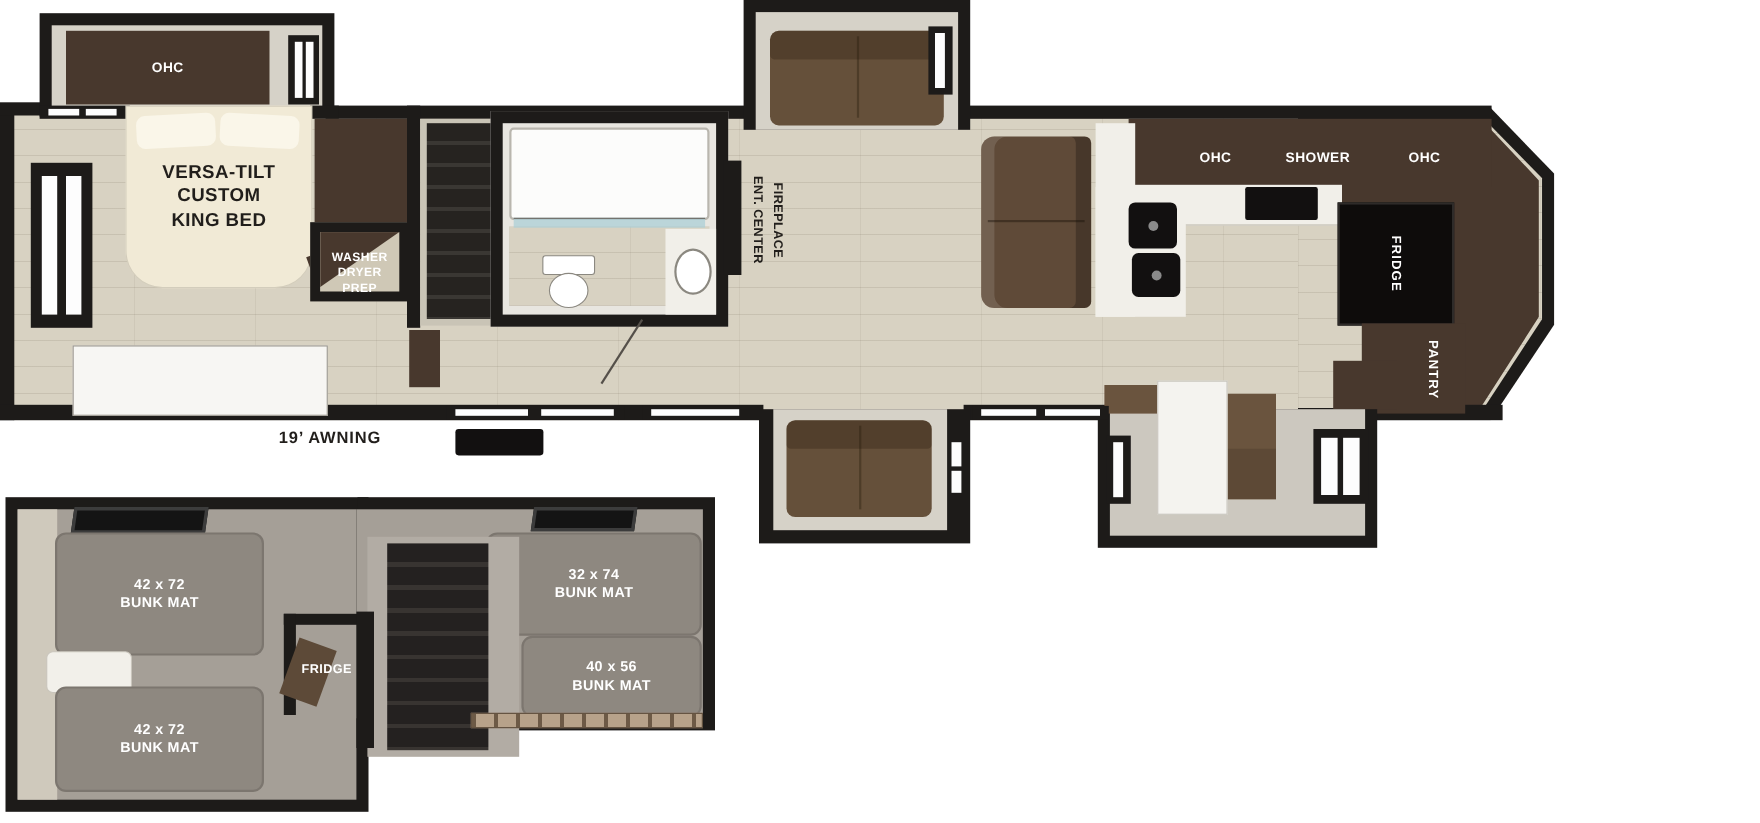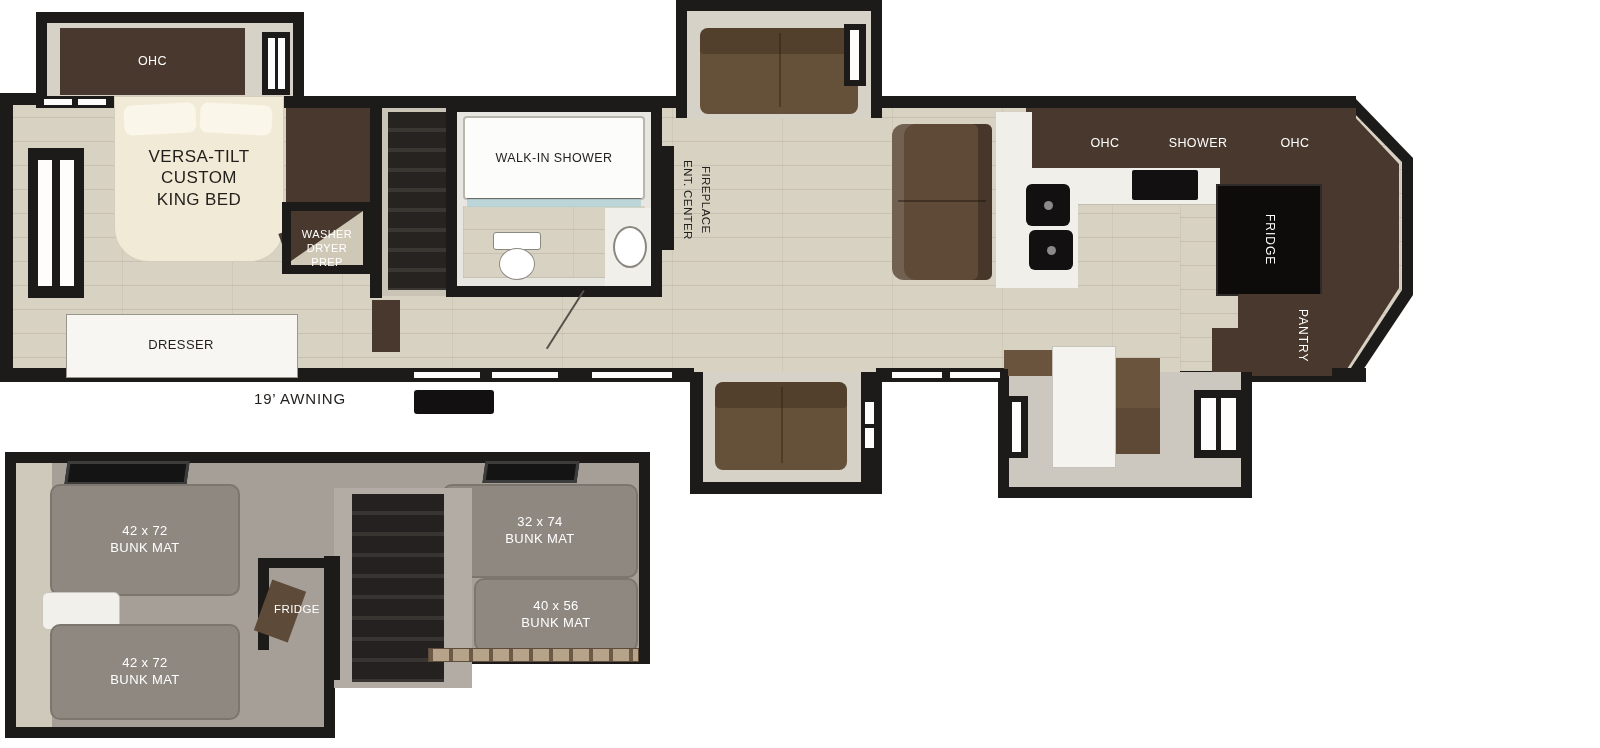--- a/index.html
+++ b/index.html
@@ -7,21 +7,21 @@
          font-family:"Liberation Sans",sans-serif}
   .abs{position:absolute}
   .wall{background:var(--wall)}
   .wood{background-color:var(--wood-floor);
         background-image:repeating-linear-gradient(0deg, rgba(82,70,52,.12) 0 1px, transparent 1px 24px),
                          repeating-linear-gradient(90deg, rgba(82,70,52,.07) 0 1px, transparent 1px 110px)}
   .carpet{background:var(--carpet-gray)}
   .cab{background:var(--cabinet-dark)}
   .slide-int{background:var(--slide-interior)}
   .counter{background:var(--counter-white)}
-  .label{font-weight:normal;font-size:13px;line-height:1.3;color:#211e1b;white-space:pre-line;
+  .label{font-weight:bold;font-size:13px;line-height:1.3;color:#211e1b;white-space:pre-line;
          display:flex;align-items:center;justify-content:center;text-align:center;letter-spacing:.4px}
   .wlabel{color:#ffffff}
   .vtext{writing-mode:vertical-lr}
   .mat{background:var(--mat-gray);border:2px solid #7c766f;border-radius:10px}
   .pane{position:absolute;background:#fdfdfd}
   .sofa{background:var(--sofa-brown);border-radius:8px}
   .sofa .back{position:absolute;left:0;top:0;right:0;height:30%;background:rgba(35,22,10,.28);
               border-radius:8px 8px 4px 4px}
   .sofa .split{position:absolute;top:6%;bottom:8%;left:50%;width:2px;background:rgba(35,22,10,.35)}
 </style>
@@ -78,32 +78,30 @@
   </div>
   <div class="abs cab" style="left:284px;top:228px;width:28px;height:38px;transform:rotate(-20deg)"></div>
   <div class="abs cab" style="left:286px;top:108px;width:84px;height:96px"></div>
   <div class="abs" style="left:282px;top:202px;width:90px;height:72px;background:#cfc8b6;border:9px solid var(--wall);box-sizing:border-box">
     <div class="abs cab" style="left:0;top:0;width:72px;height:50px;clip-path:polygon(0 0,100% 0,0 100%)"></div>
     <div class="abs label wlabel" style="left:0;top:2px;width:72px;height:70px;font-size:11px">WASHER
 DRYER
 PREP</div>
   </div>
   <div class="abs" style="left:66px;top:314px;width:230px;height:62px;background:#f7f6f3;border:1px solid #9a968e"></div>
-  <div class="abs label" style="left:66px;top:314px;width:230px;height:62px">DRESSER</div>
 
   <div class="abs wall" style="left:370px;top:96px;width:12px;height:202px"></div>
   <div class="abs" style="left:382px;top:108px;width:72px;height:188px;background:#c9c4b6">
     <div class="abs" style="left:6px;top:4px;width:60px;height:178px;background:repeating-linear-gradient(180deg,#262320 0 16px,#3a3733 16px 20px)"></div>
   </div>
   <div class="abs cab" style="left:372px;top:300px;width:28px;height:52px"></div>
 
   <div class="abs" style="left:446px;top:101px;width:216px;height:196px;background:#e8e6e0;border:11px solid var(--wall);box-sizing:border-box">
     <div class="abs wood" style="left:6px;top:94px;width:182px;height:72px"></div>
     <div class="abs" style="left:6px;top:4px;width:182px;height:84px;background:#fcfcfb;border:2px solid #b9b6ae;border-radius:4px;box-sizing:border-box"></div>
-    <div class="abs label" style="left:6px;top:4px;width:182px;height:84px;font-size:12.5px">WALK-IN SHOWER</div>
     <div class="abs" style="left:10px;top:86px;width:174px;height:8px;background:rgba(168,205,214,.7);border-top:1px solid #6d6a64"></div>
     <div class="abs" style="left:36px;top:120px;width:46px;height:16px;background:#fff;border:1px solid #8b8880;border-radius:3px"></div>
     <div class="abs" style="left:42px;top:136px;width:34px;height:30px;background:#fff;border:1px solid #8b8880;border-radius:50%"></div>
     <div class="abs counter" style="left:148px;top:96px;width:46px;height:78px"></div>
     <div class="abs" style="left:156px;top:114px;width:30px;height:38px;background:#fff;border:2px solid #8b8880;border-radius:50%"></div>
   </div>
 
   <div class="abs wall" style="left:658px;top:146px;width:16px;height:104px"></div>
   <div class="abs label vtext" style="left:676px;top:148px;width:42px;height:104px;font-size:11.5px;line-height:1.6">ENT. CENTER
 FIREPLACE</div>

